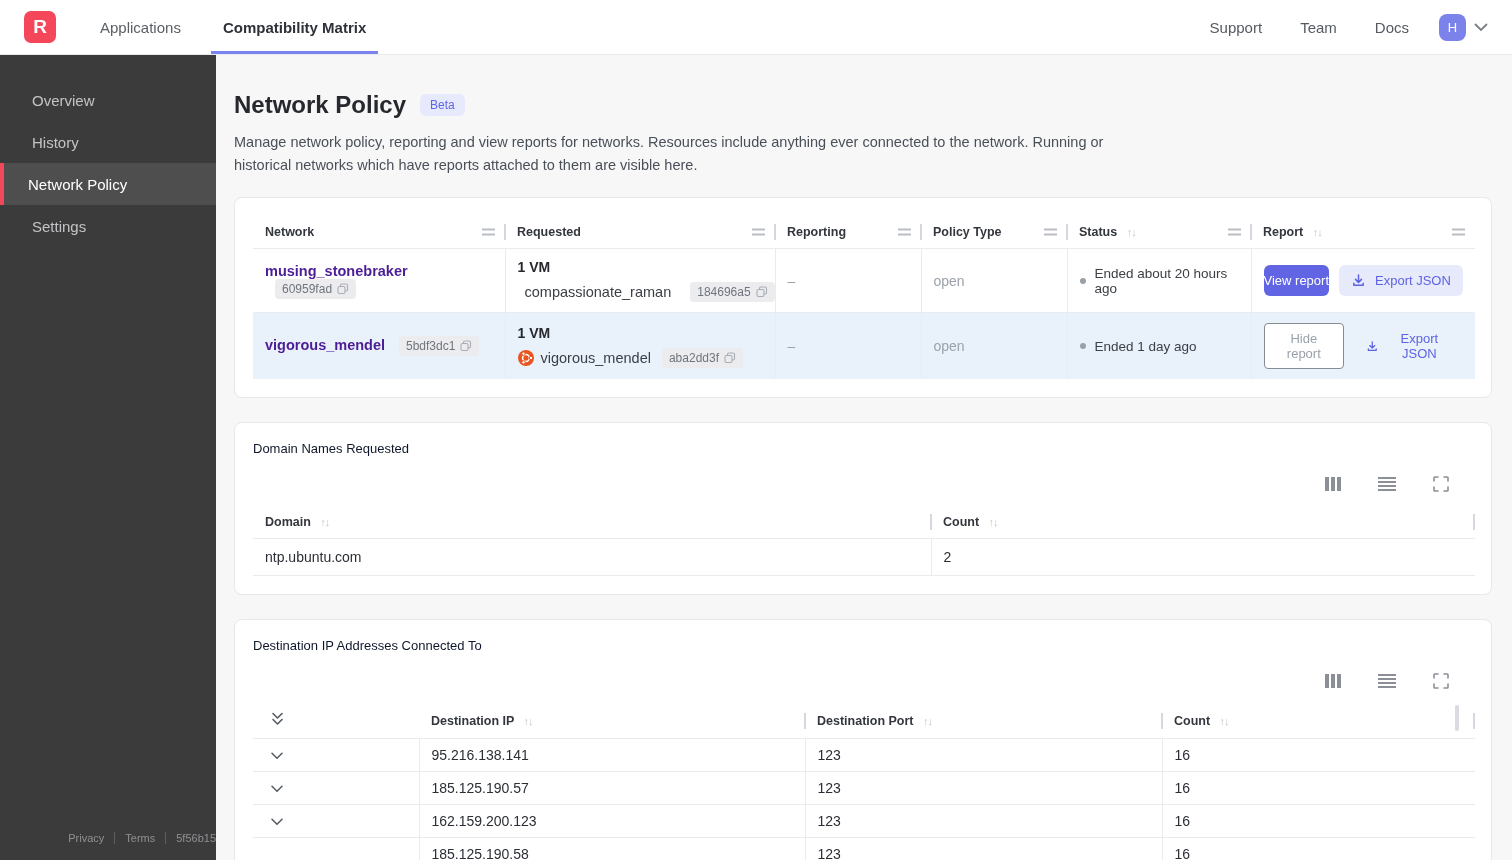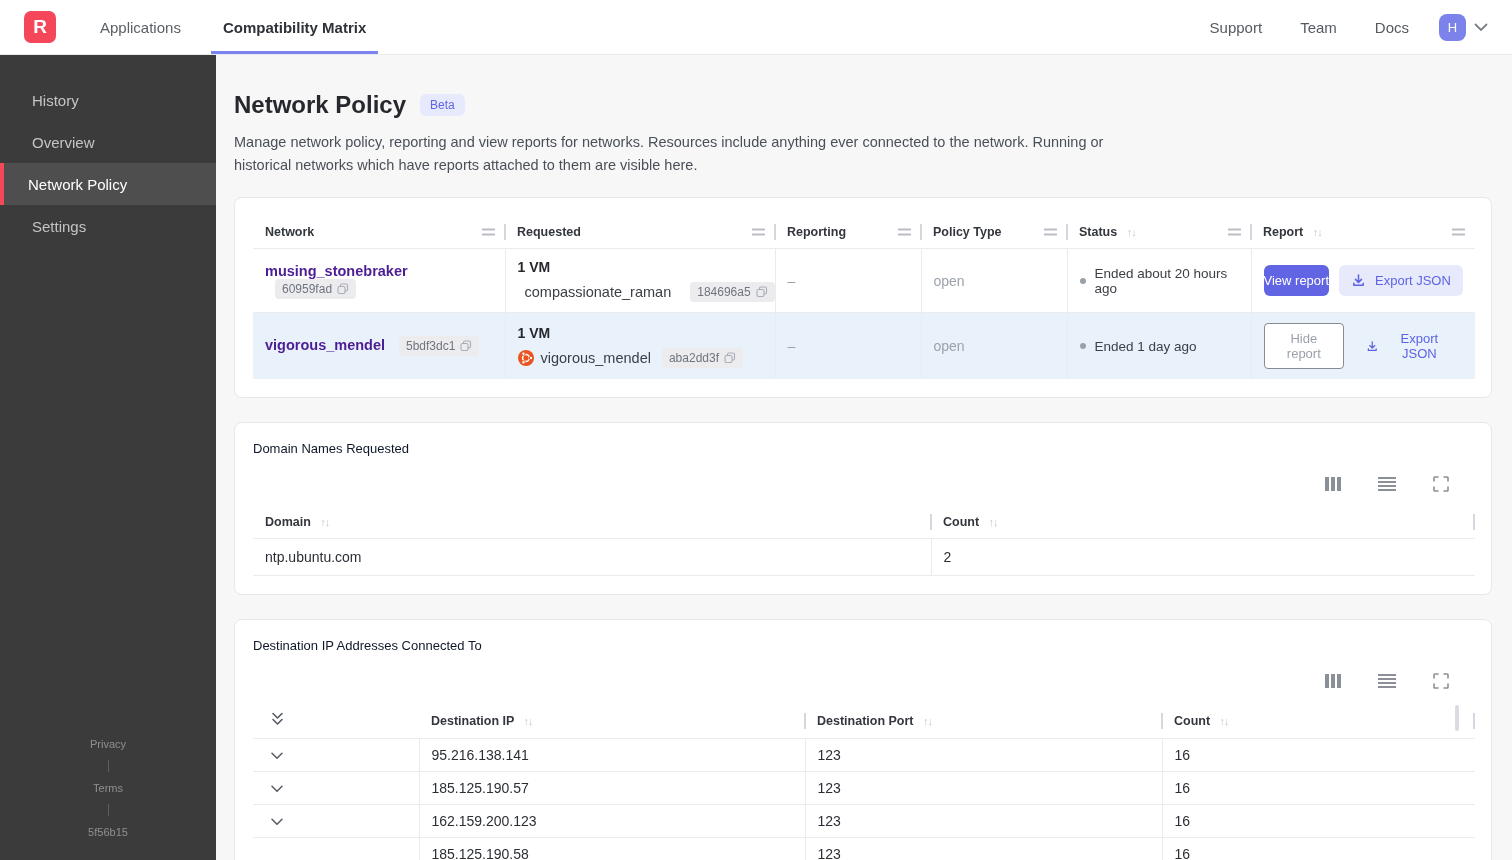--- a/index.html
+++ b/index.html
@@ -21,22 +21,22 @@
   .avatar-wrap { display:flex; align-items:center; margin-left:30px; gap:8px; cursor:pointer; }
   .avatar { width:27px; height:27px; border-radius:8px; background:#7b83eb; color:#fff;
             font-size:13px; display:flex; align-items:center; justify-content:center; }
 
   
   .shell { display:flex; height:805px; }
   .sidebar { width:216px; background:#3b3b3c; position:relative; padding-top:24px; flex:none; }
   .side-item { height:42px; display:flex; align-items:center; padding-left:28px;
                color:#c3c4c6; font-size:15px; cursor:pointer; border-left:4px solid transparent; }
   .side-item.active { background:#4e4e4f; color:#fff; border-left-color:#f5475a; padding-left:24px; }
-  .side-footer { position:absolute; bottom:22px; left:0; width:100%; display:flex;
-                 align-items:center; justify-content:flex-end; gap:10px; color:#8f9093; font-size:11px;flex-direction:column; }
+  .side-footer { position:absolute; bottom:16px; left:0; width:100%; display:flex;
+                 align-items:center; justify-content:flex-end; gap:10px; color:#8f9093; font-size:11px; }
   .side-sep { width:1px; height:12px; background:#5d5e60; }
 
   
   .main { flex:1; padding:0 20px 0 18px; overflow:hidden; }
   .title-row { margin-top:36px; display:flex; align-items:center; gap:14px; }
   .page-title { font-size:24px; font-weight:bold; color:#26282d; }
   .beta-badge { background:#e7e9fc; color:#6065e5; font-size:12px; padding:4px 10px; border-radius:6px; }
   .page-desc { margin-top:12px; font-size:14.5px; line-height:1.6; color:#4a5058; max-width:880px; }
 
   .card { background:#fff; border:1px solid #e7e8ec; border-radius:8px; padding:18px; }
@@ -102,22 +102,22 @@
     <div class="avatar">H</div>
     <svg width="14" height="9" viewBox="0 0 14 9">
       <path d="M1.5 1.5 L7 7 L12.5 1.5" stroke="#7a7f87" stroke-width="1.8" fill="none" stroke-linecap="round"></path>
     </svg>
   </div>
 </div>
 
 <div class="shell">
 
   <div class="sidebar">
+    <div class="side-item">Overview</div>
     <div class="side-item">History</div>
-    <div class="side-item">Overview</div>
     <div class="side-item active">Network Policy</div>
     <div class="side-item">Settings</div>
     <div class="side-footer">
       <span>Privacy</span>
       <span class="side-sep"></span>
       <span>Terms</span>
       <span class="side-sep"></span>
       <span>5f56b15</span>
     </div>
   </div>

